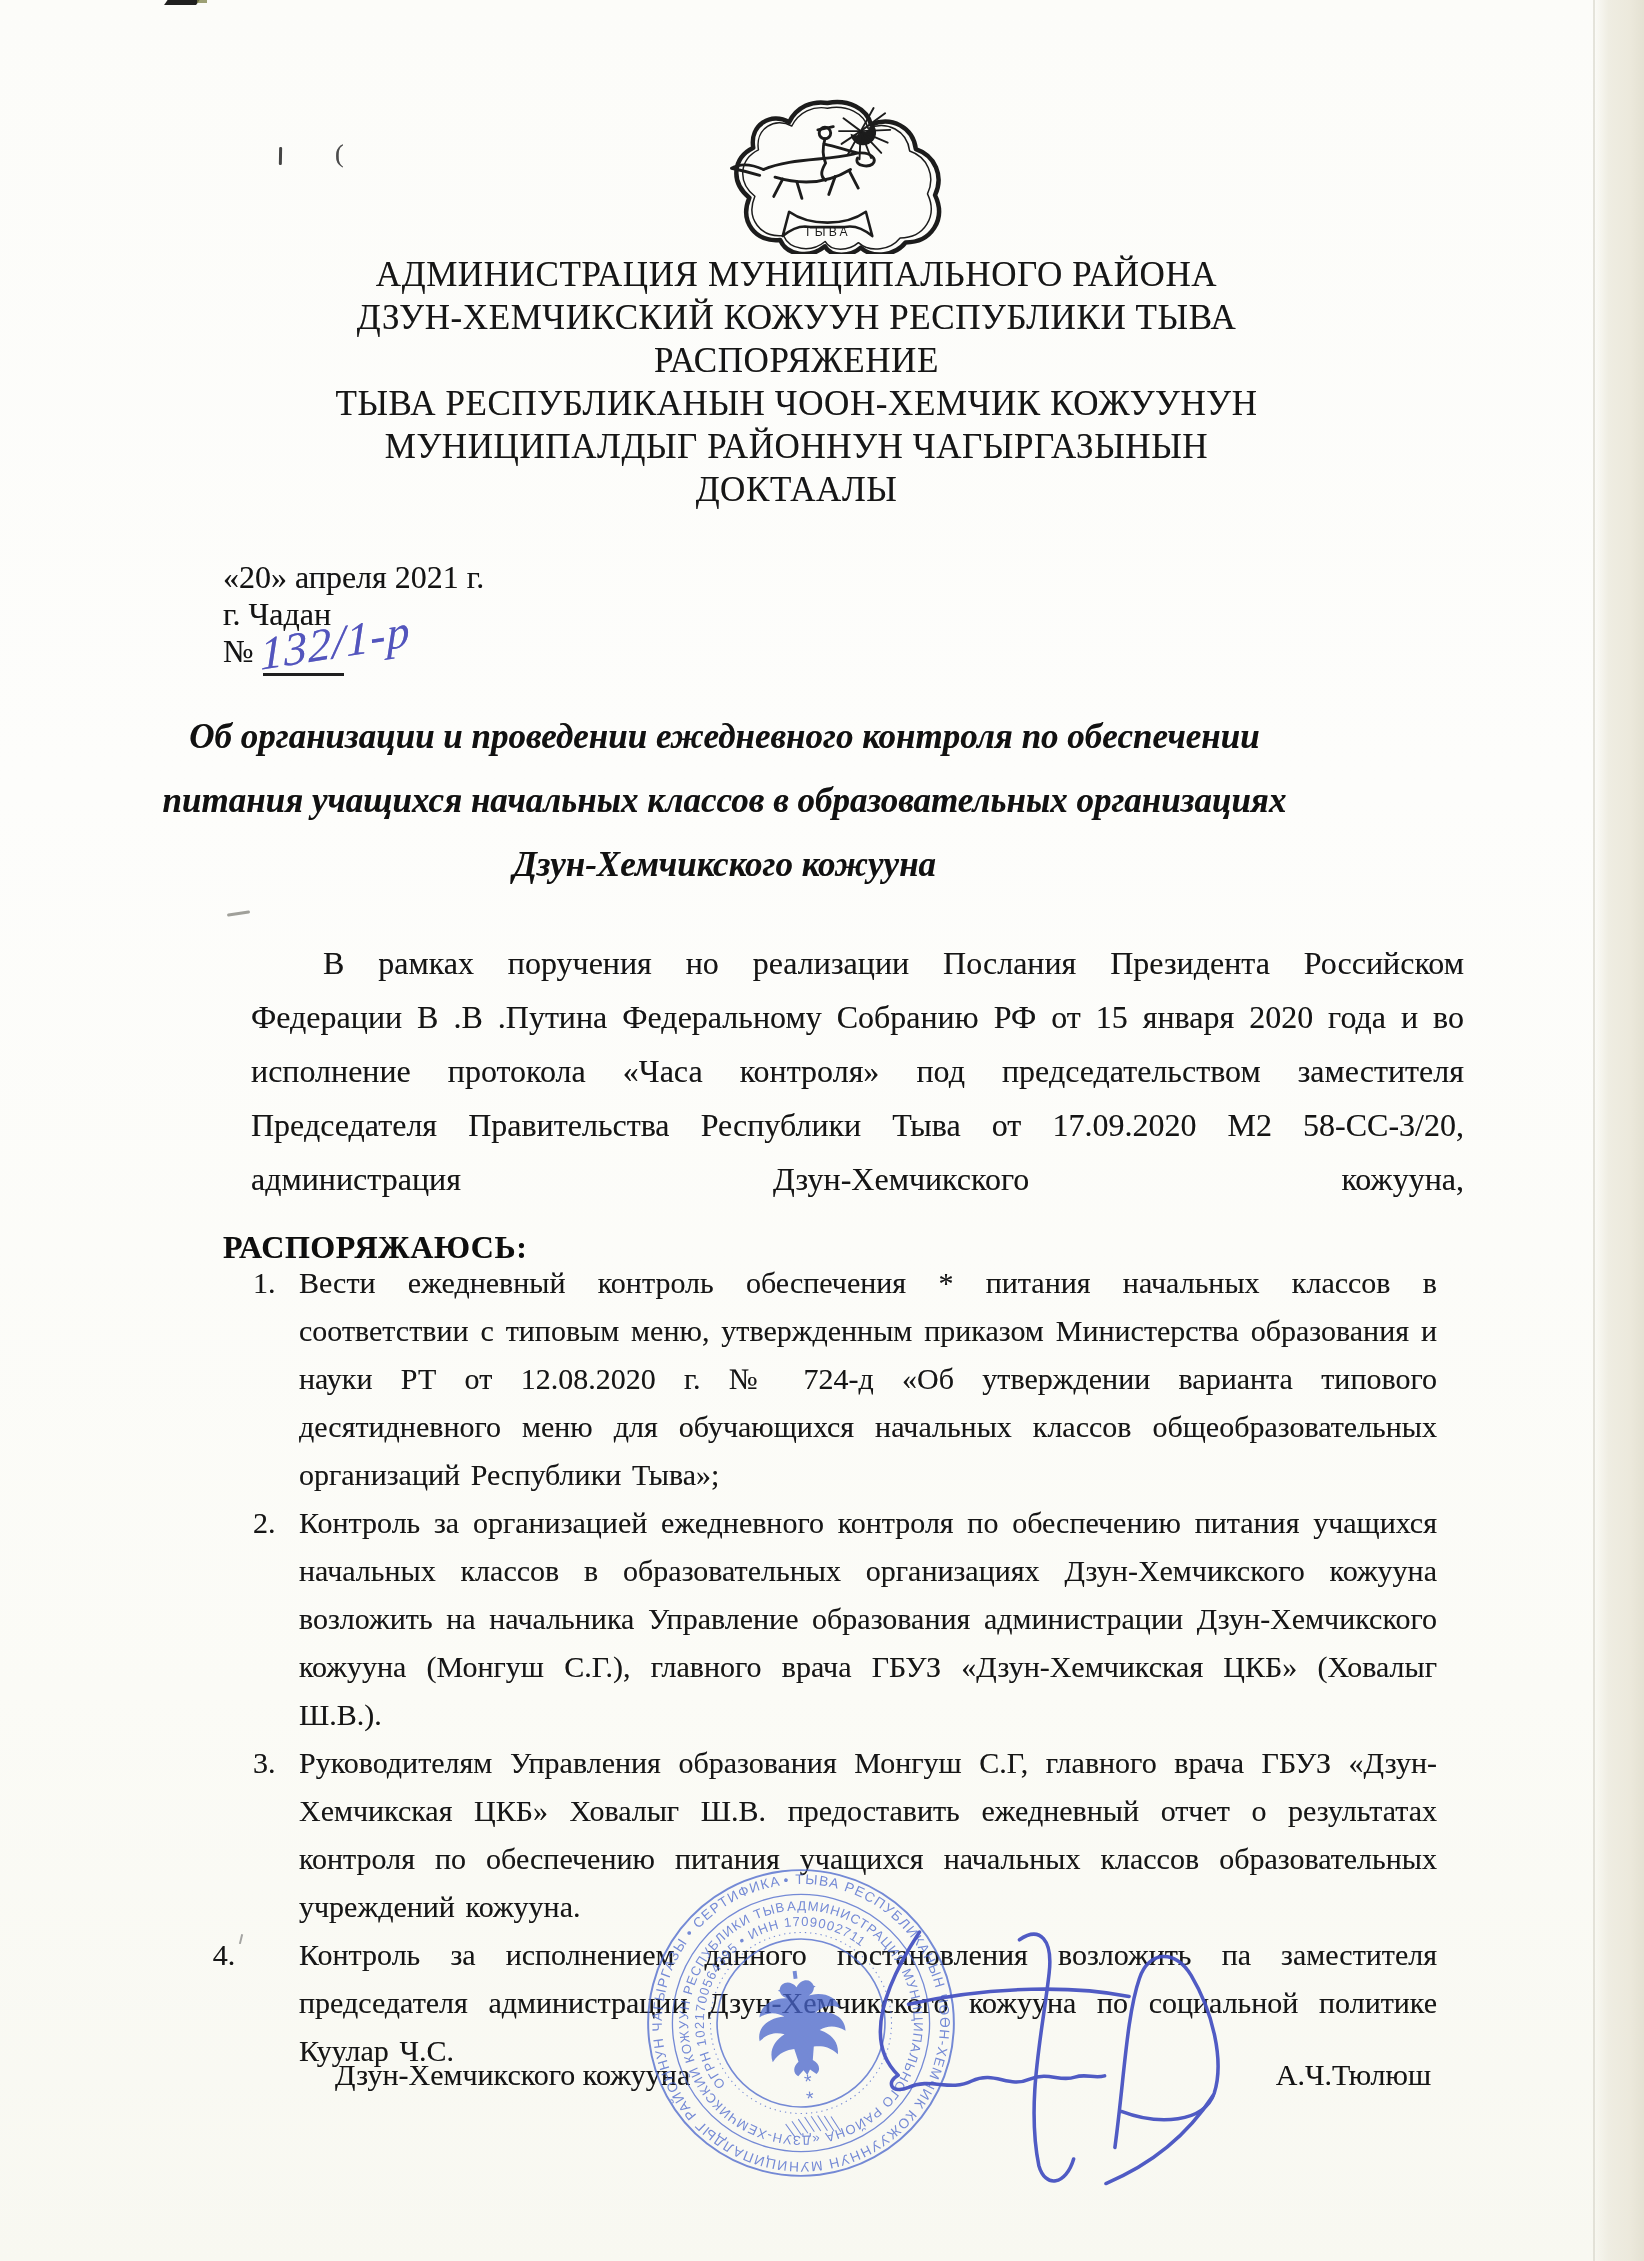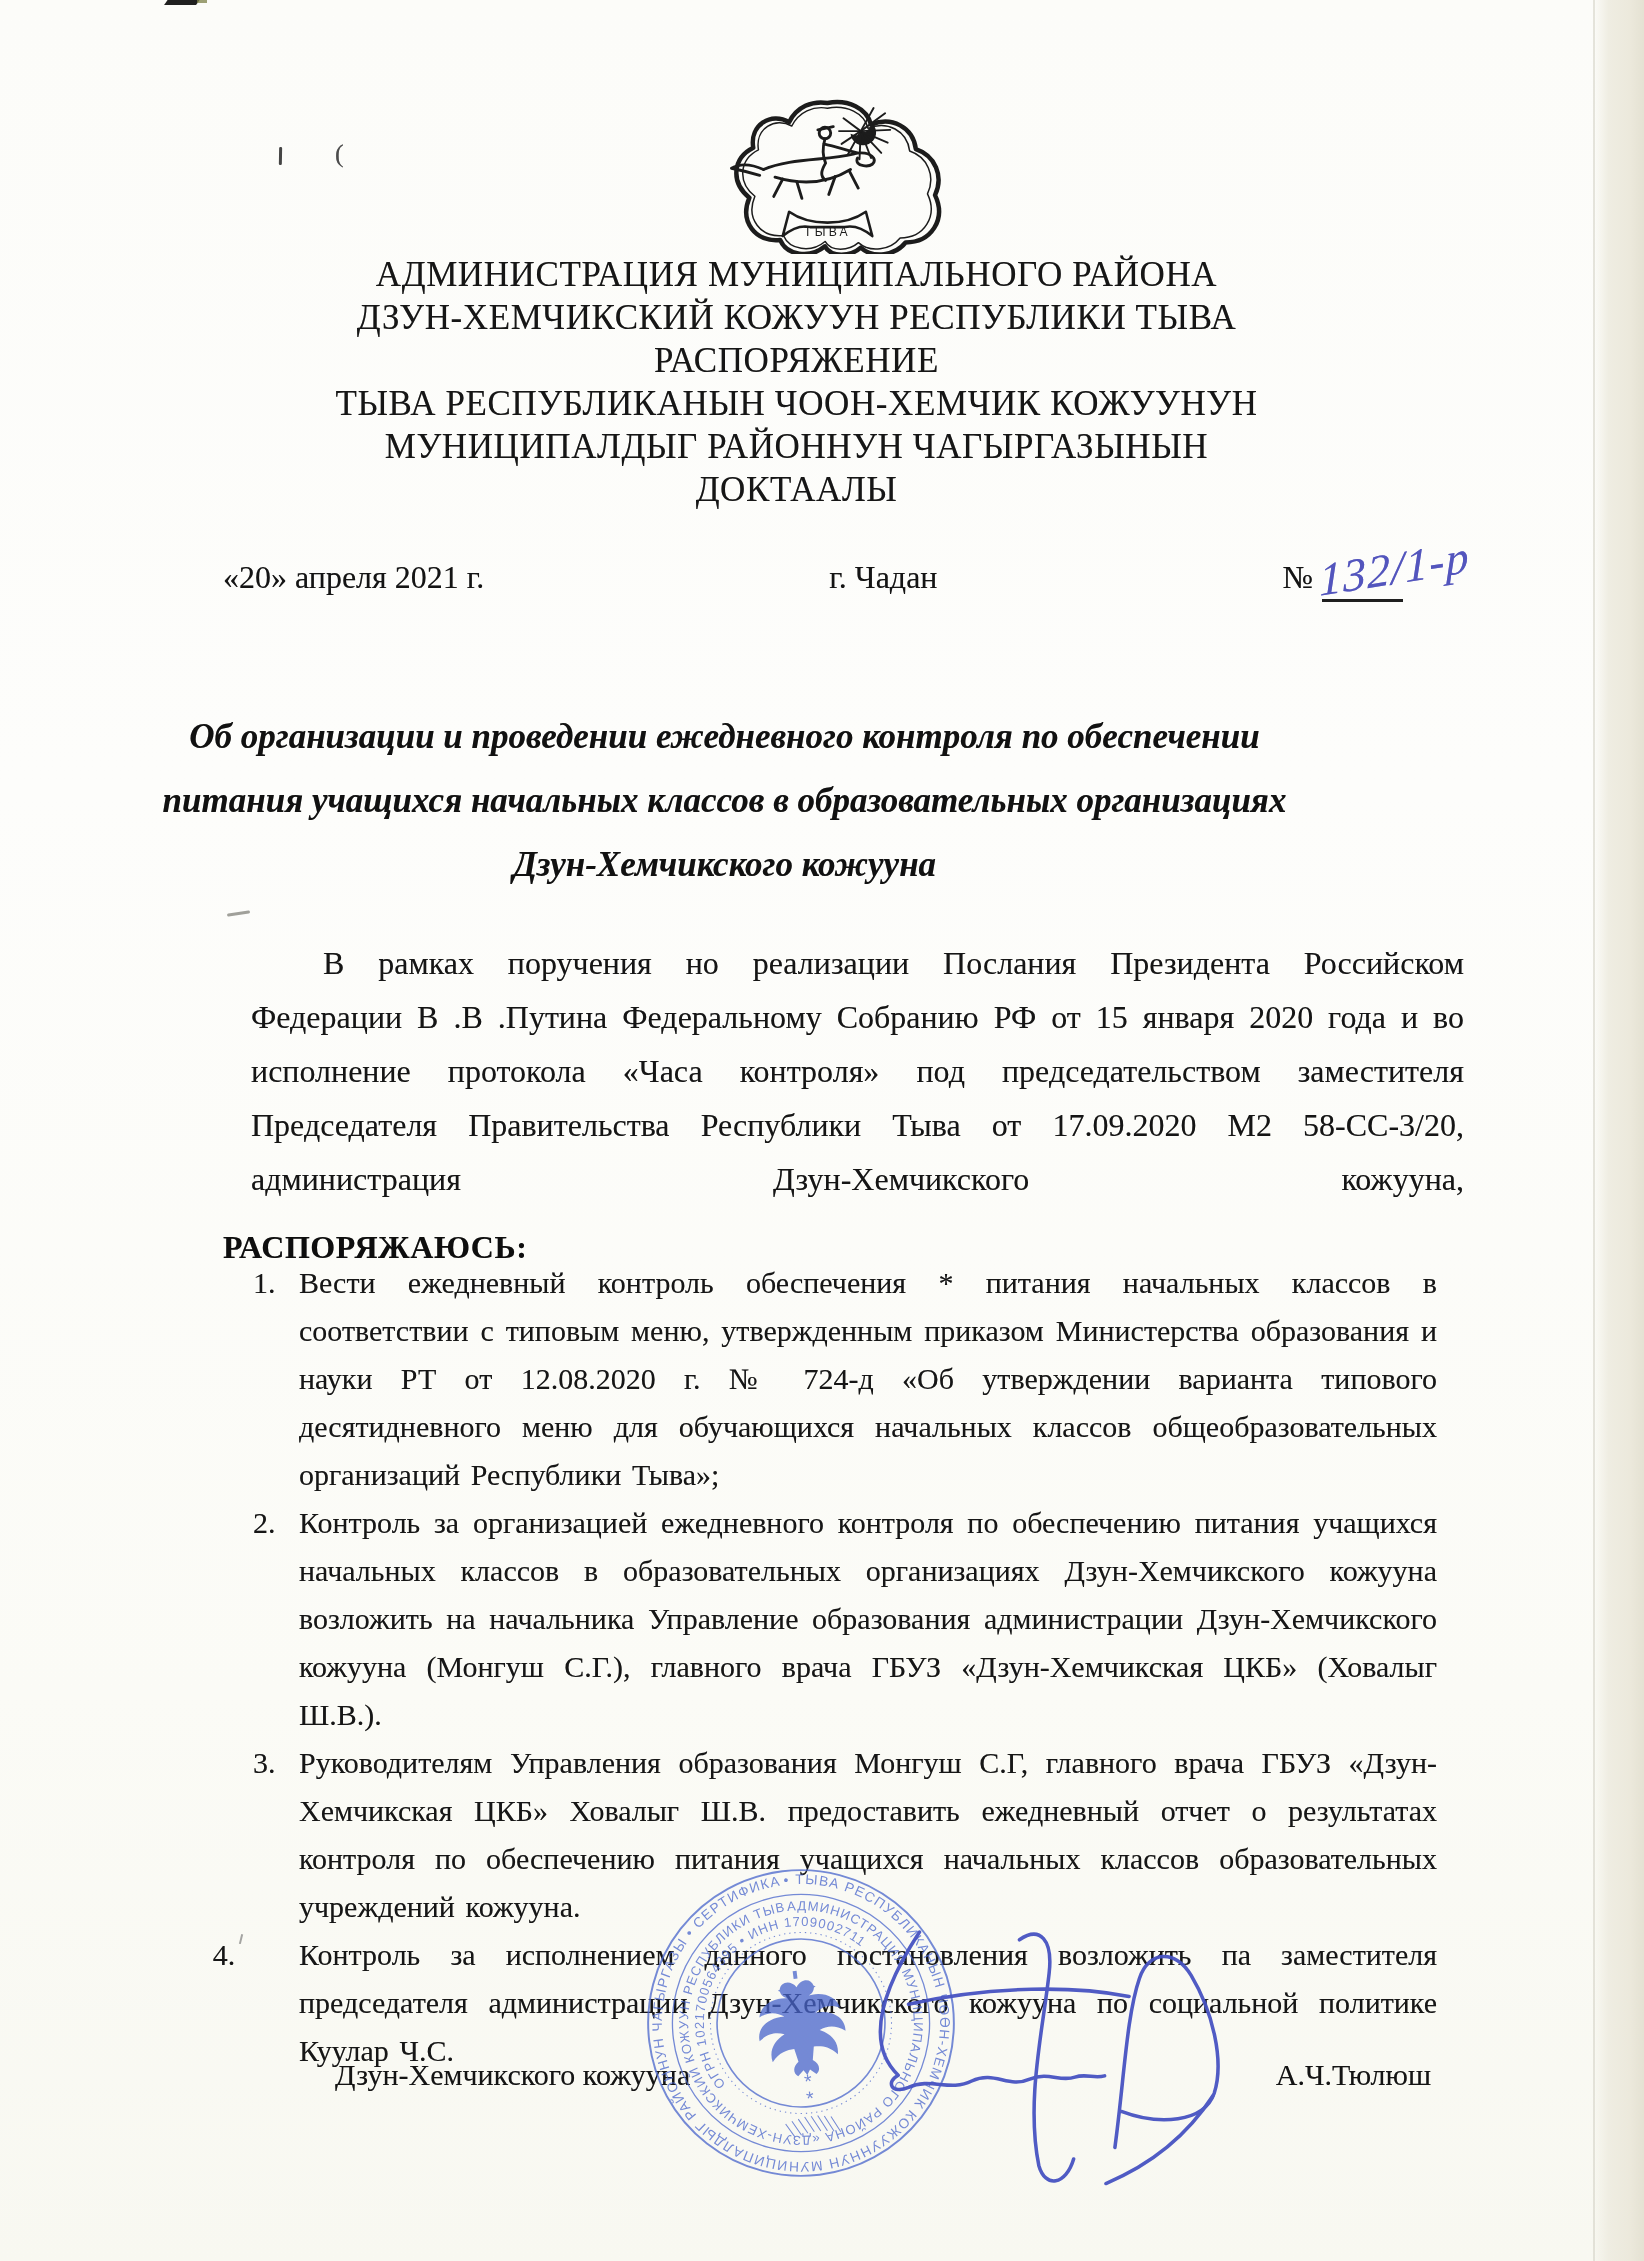--- a/index.html
+++ b/index.html
@@ -21,21 +21,21 @@
   .mark-paren{position:absolute;left:335px;top:139px;font-size:26px;color:#4c4c4c;font-family:"Liberation Serif",serif;}
   .mark-dash{position:absolute;left:227px;top:912px;width:23px;height:2.6px;background:#8f8f88;transform:rotate(-9deg);opacity:.85;border-radius:1.3px;}
   .mark-tick-bottom{position:absolute;left:240px;top:1934px;width:1.9px;height:10.3px;background:#6a6a6a;transform:rotate(14deg);opacity:.6;}
 
   
   .emblem{position:absolute;left:698px;top:94px;width:259px;height:160px;}
   .header-block{position:absolute;left:0;top:253px;width:1593px;text-align:center;
     font-size:35px;line-height:43px;letter-spacing:0.6px;color:#161616;}
   
   .meta-row{position:absolute;left:223px;top:559px;width:1232px;display:flex;justify-content:space-between;
-    font-size:32px;color:#141414;}
+    font-size:32px;color:#141414;flex-direction:column;}
   .number-box{position:relative;padding-right:142px;}
   .number-underline{position:absolute;left:40px;top:40px;width:81px;height:3.2px;background:#1f1f1f;}
   .number-hand{position:absolute;left:36px;top:-22px;width:213px;
     font-style:italic;font-size:46px;color:#5355bd;
     transform:rotate(-9deg) skewX(-8deg);letter-spacing:1.3px;white-space:nowrap;
     text-shadow:0 0 0.6px rgba(83,85,189,.6);}
   
   .title-block{position:absolute;left:0;top:705px;width:1449px;text-align:center;
     font-weight:bold;font-size:35px;line-height:64px;color:#111;font-style:italic;}
   

